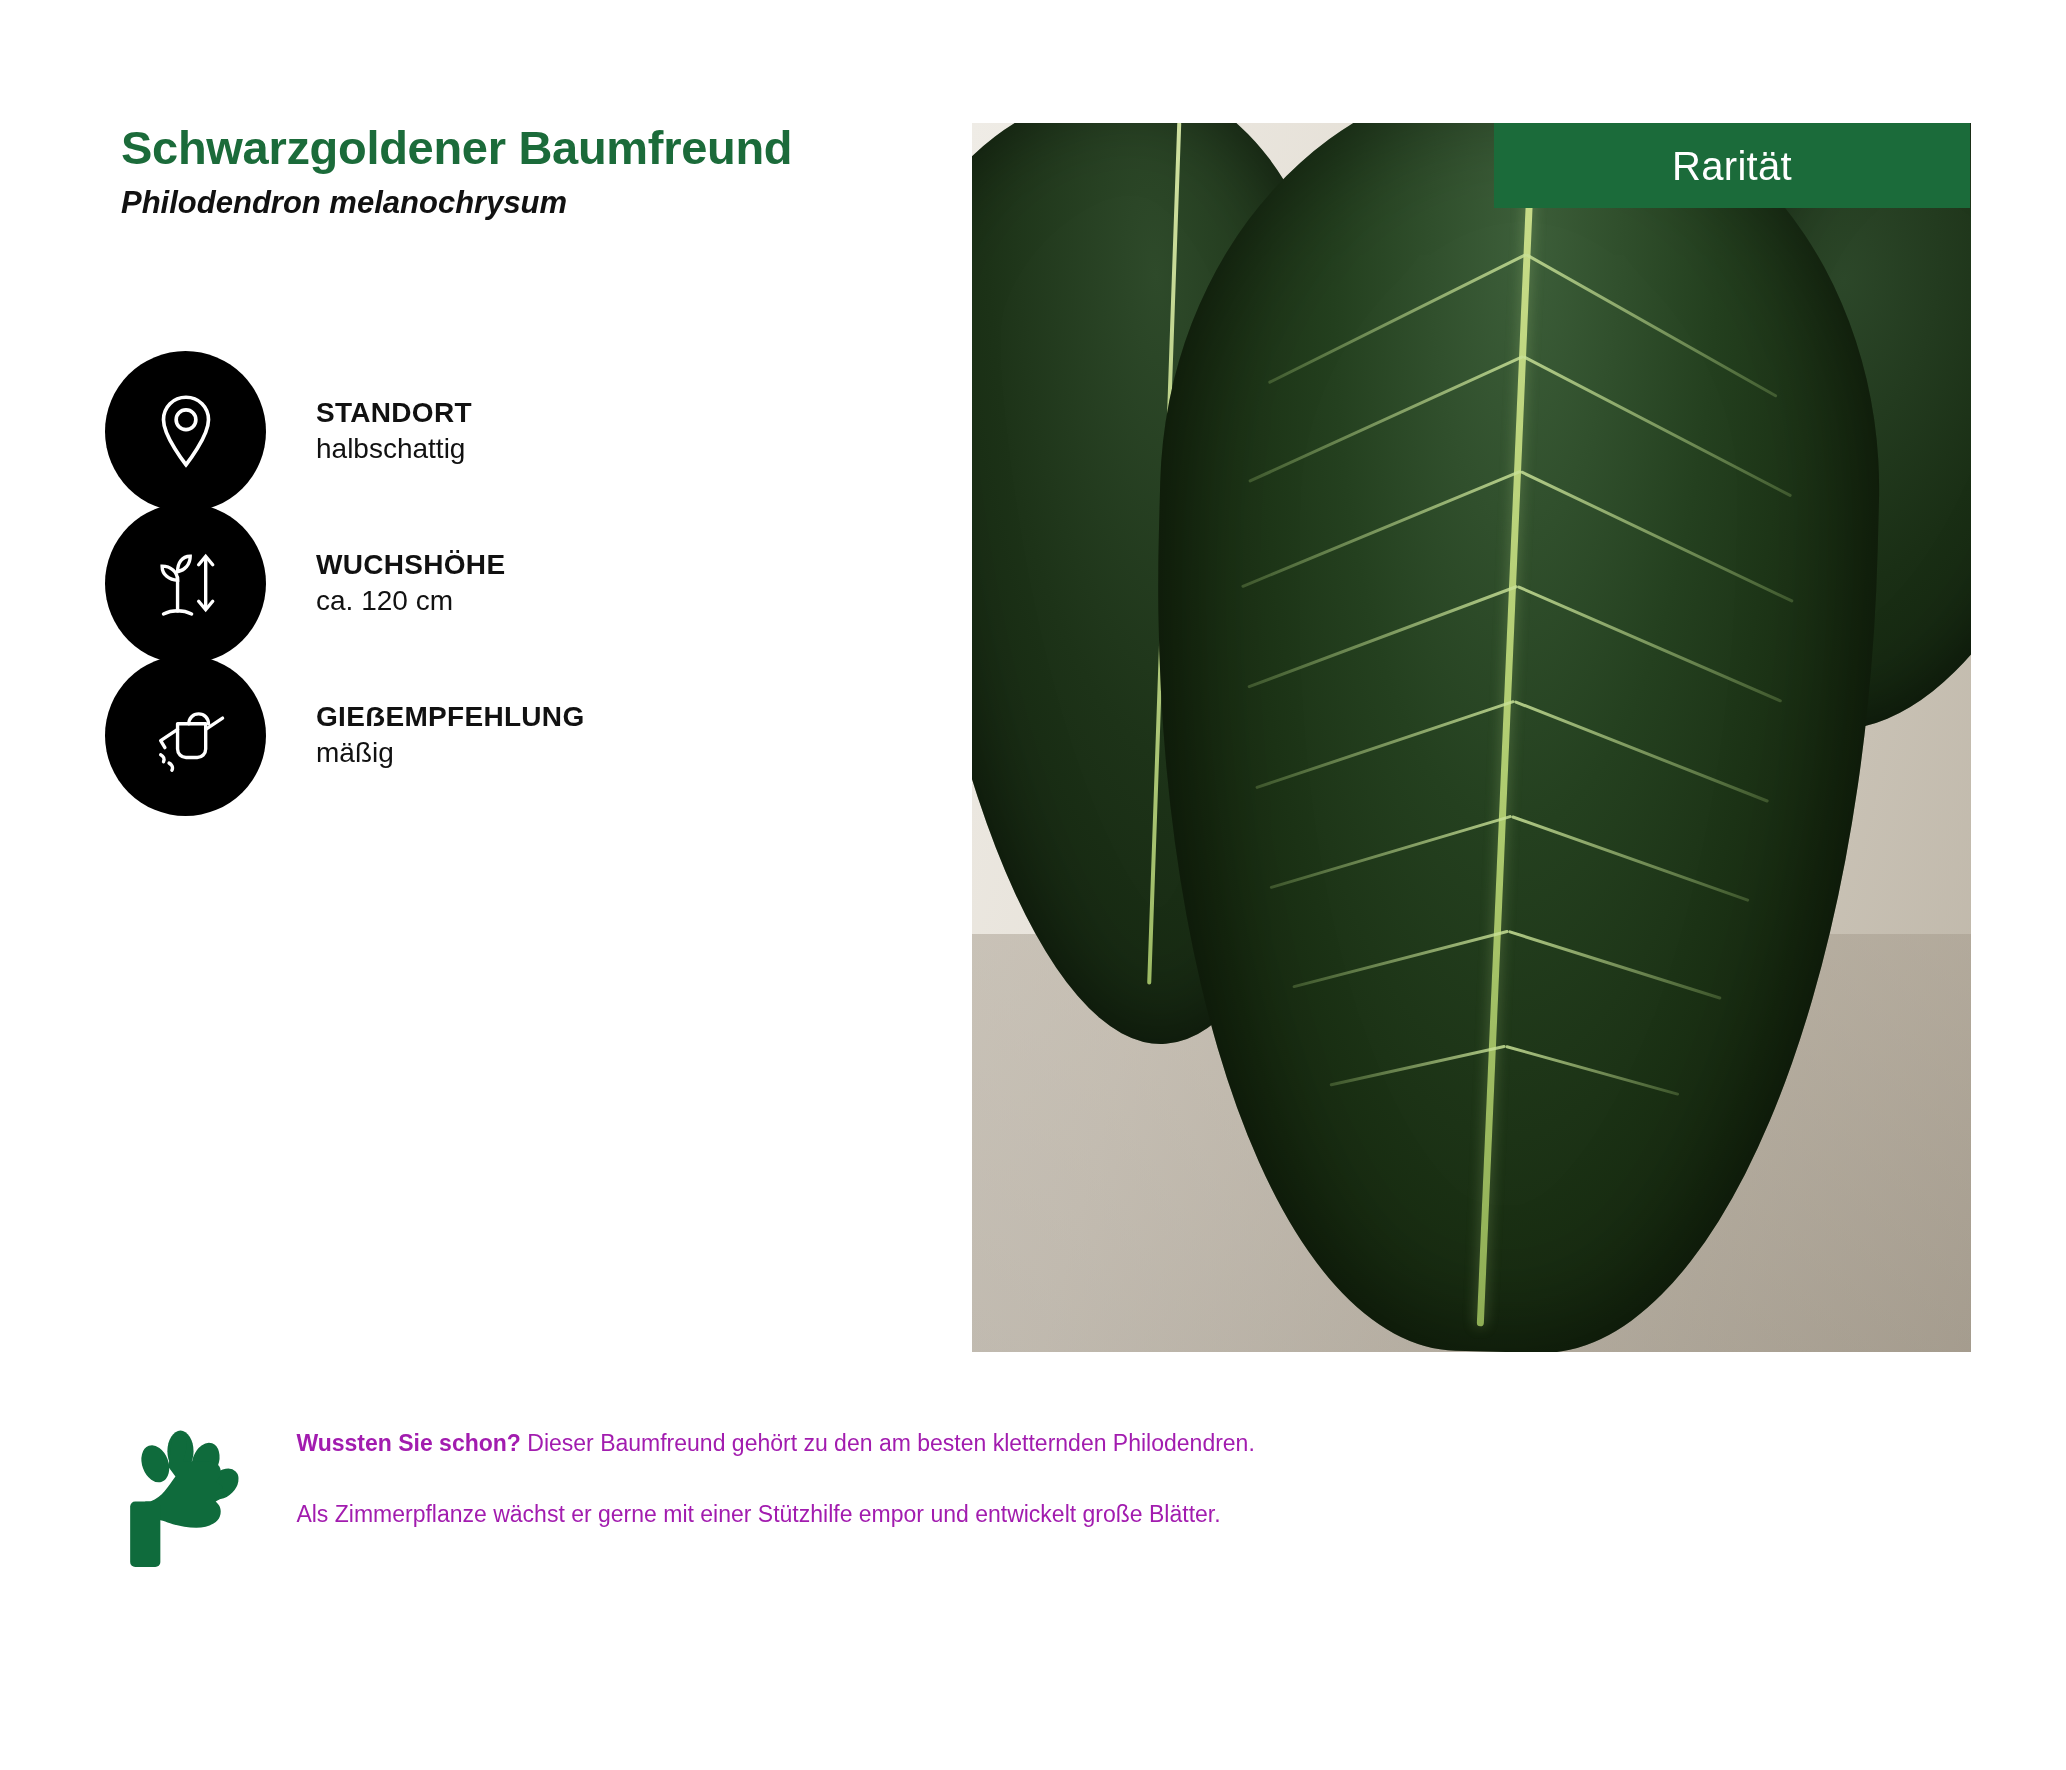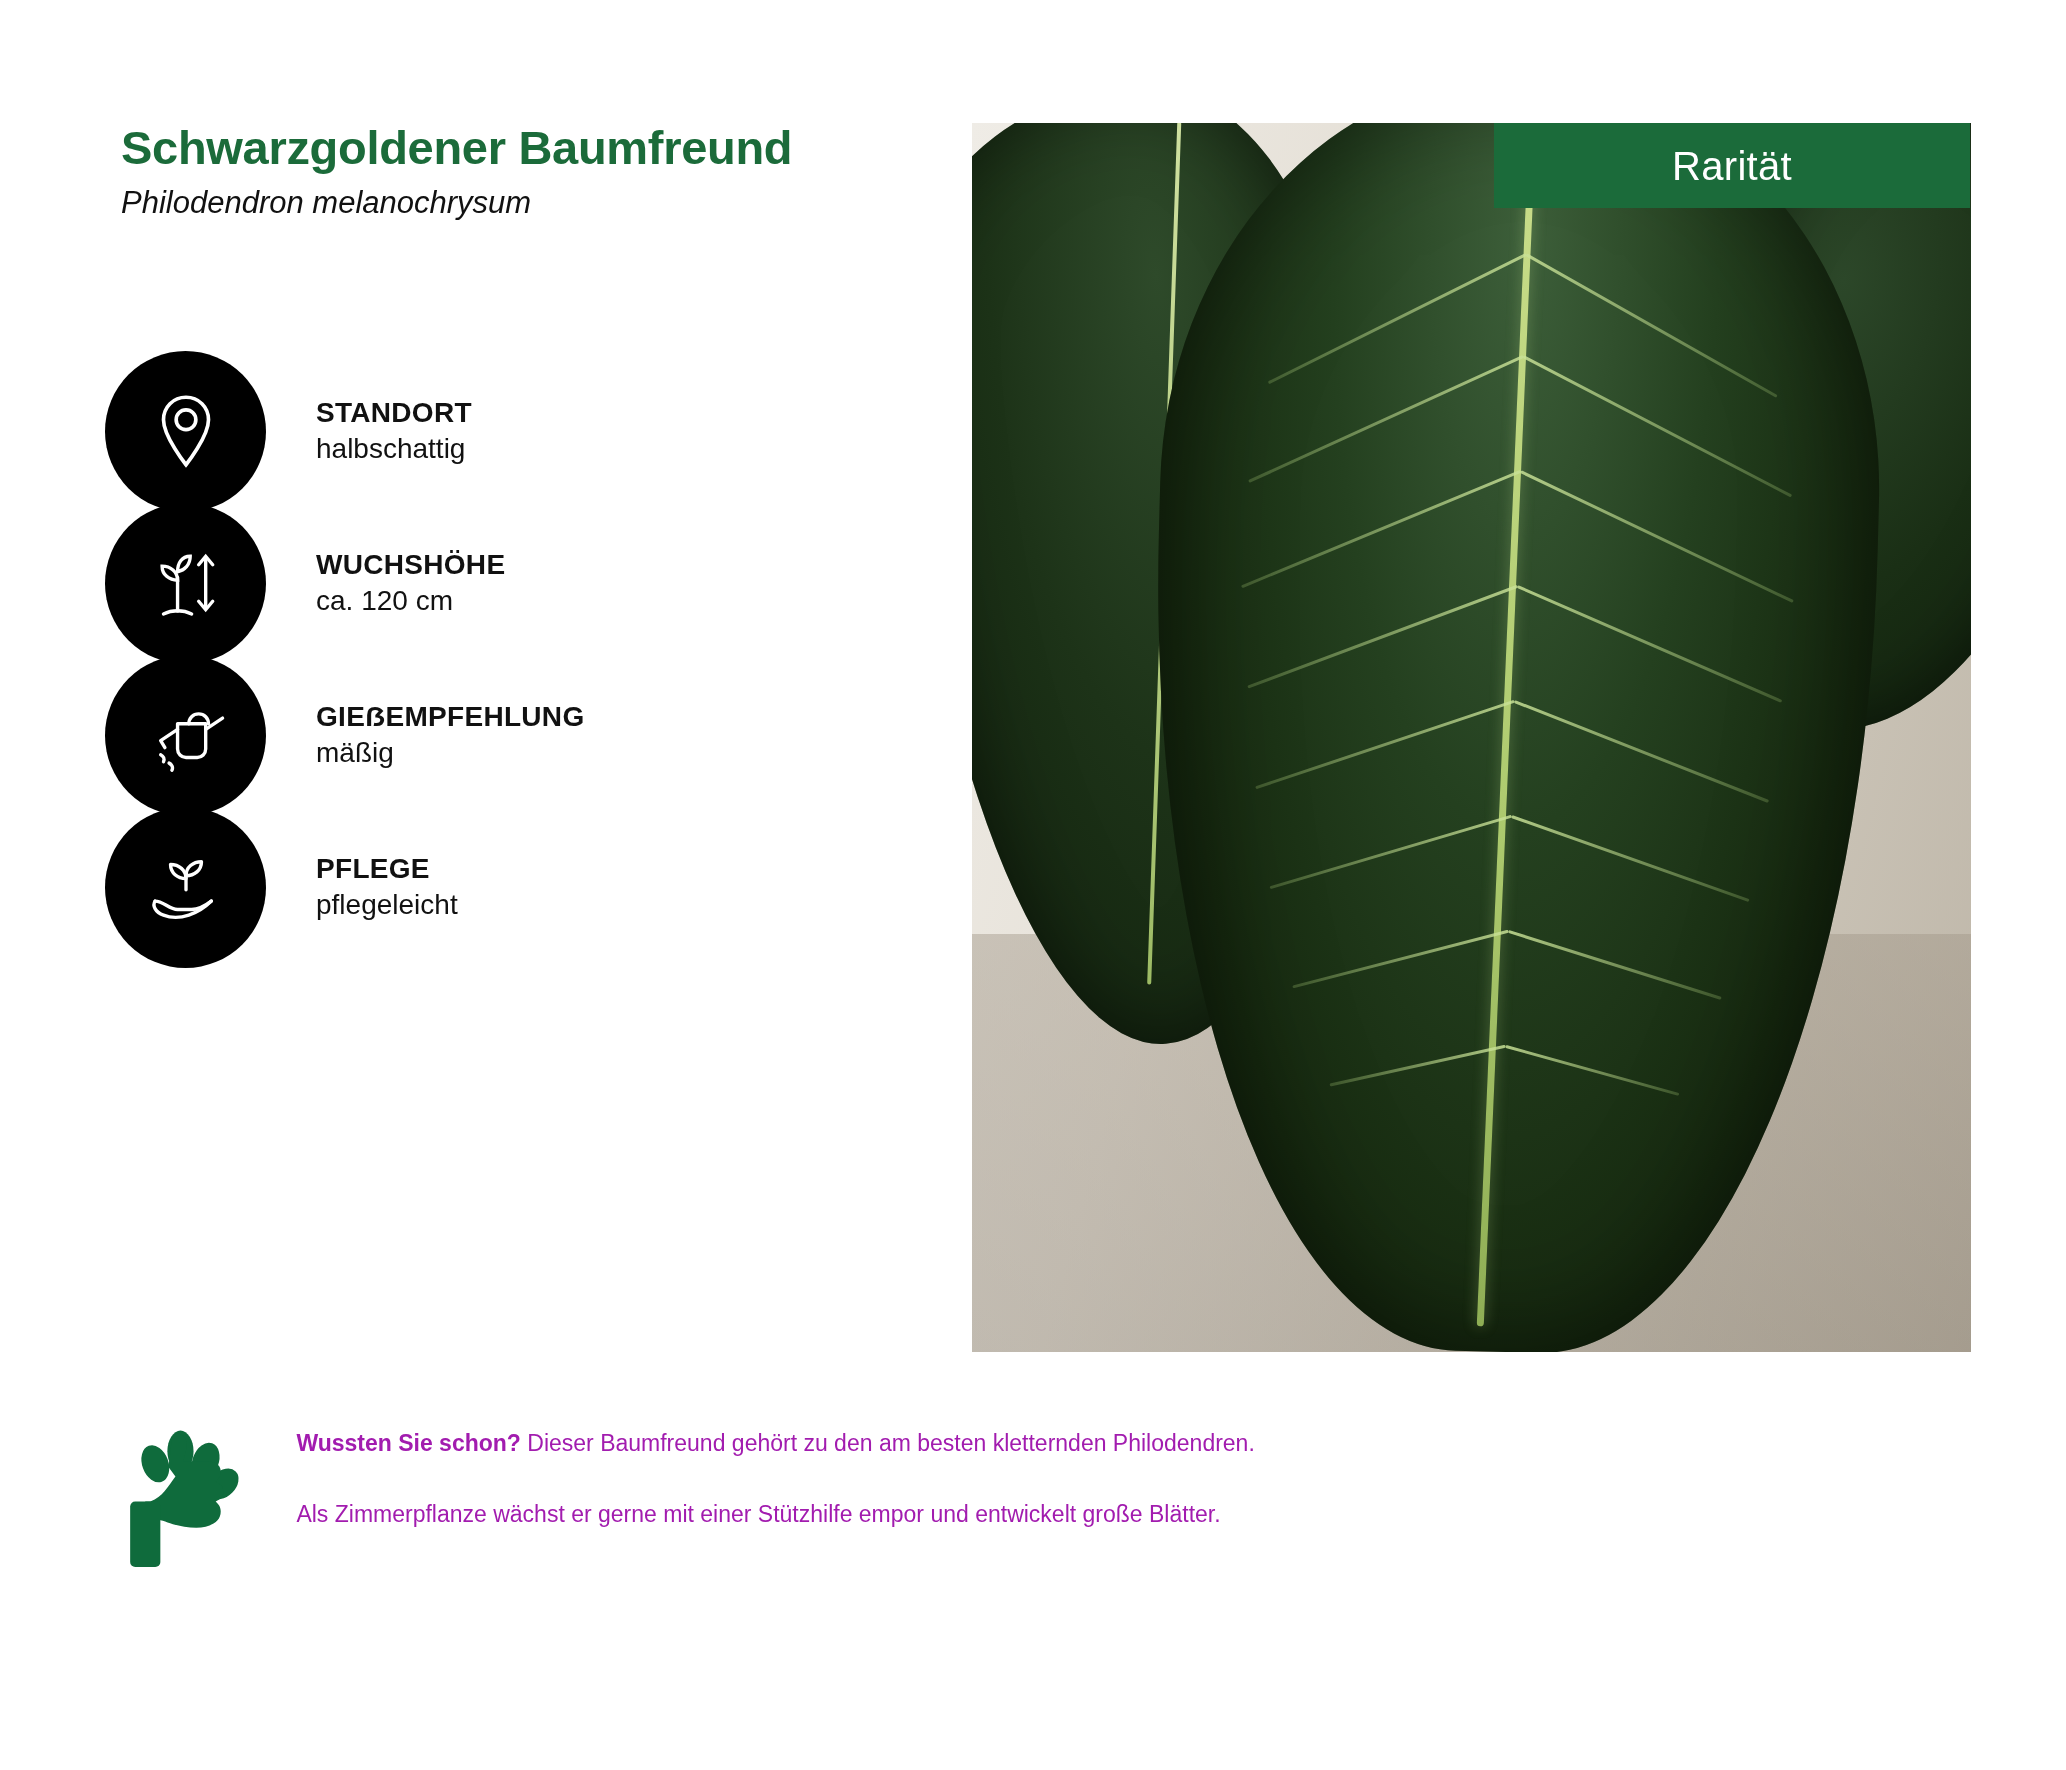--- a/index.html
+++ b/index.html
@@ -38,20 +38,21 @@
     line-height: 1.05;
     margin: 0;
   }
 
   .plant-subtitle {
     font-size: 31px;
     font-style: italic;
     color: #111111;
     margin: 14px 0 0 0;
     line-height: 1.1;
+    font-weight: bold;
   }
 
   
   .attr-list {
     position: absolute;
     left: 105px;
     top: 355px;
     width: 807px;
   }
 
@@ -329,35 +330,20 @@
           <path d="M14 46c2 1 3 3 2 5"></path>
           <path d="M20 52c2 1 3 3 2 5"></path>
         </svg>
       </div>
       <div class="attr-text">
         <div class="attr-label">GIEẞEMPFEHLUNG</div>
         <div class="attr-value">mäßig</div>
       </div>
     </div>
 
-    <div class="attr-row">
-      <div class="attr-icon">
-        <svg viewBox="0 0 64 64" fill="none" stroke="#ffffff" stroke-width="2.4" stroke-linecap="round" stroke-linejoin="round">
-          <path d="M32 34V22"></path>
-          <path d="M32 26c-6 0-11-4-11-10 6 0 11 4 11 10z"></path>
-          <path d="M32 24c6 0 11-4 11-10-6 0-11 4-11 10z"></path>
-          <path d="M10 42c6 0 10 6 16 6h10c4 0 10-3 14-6"></path>
-          <path d="M10 42c-2 3 0 8 6 10 5 2 12 2 18 0 6-2 12-6 16-10"></path>
-        </svg>
-      </div>
-      <div class="attr-text">
-        <div class="attr-label">PFLEGE</div>
-        <div class="attr-value">pflegeleicht</div>
-      </div>
-    </div>
 
   </div>
 
   <div class="photo">
     <div class="photo-bg"></div>
     <div class="stem"></div>
     <div class="leaf-right"></div>
     <div class="leaf-left"></div>
     <div class="leaf-main">
       <div class="vein" style="left:50%; top:14%; width:40%; transform:rotate(28deg);"></div>

